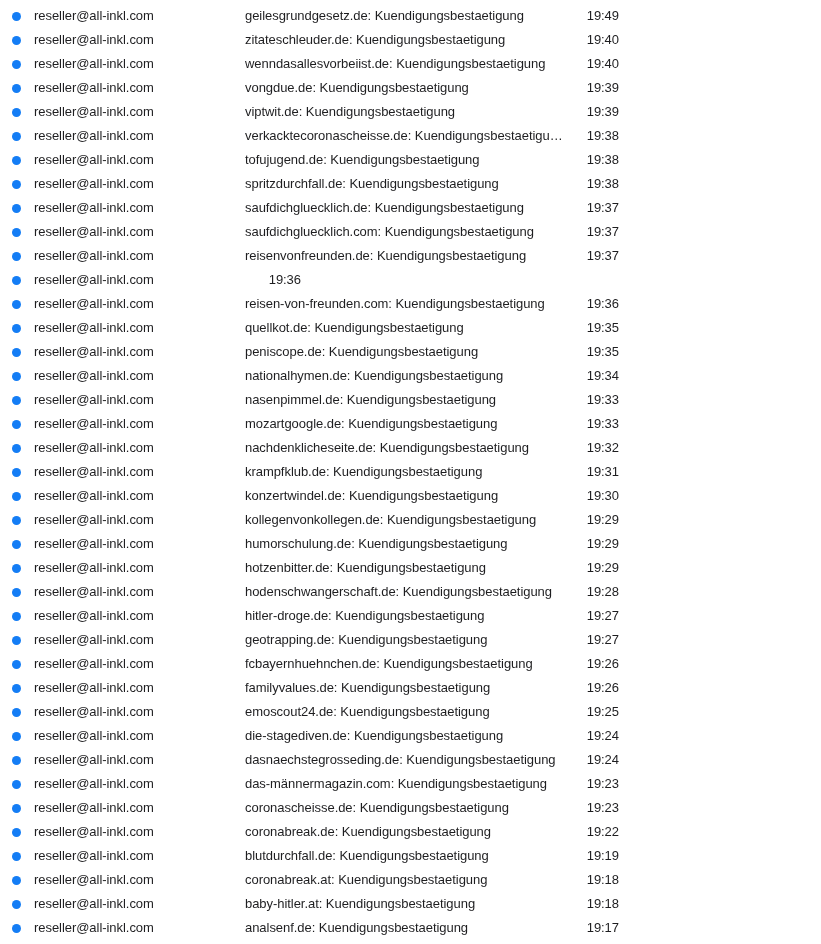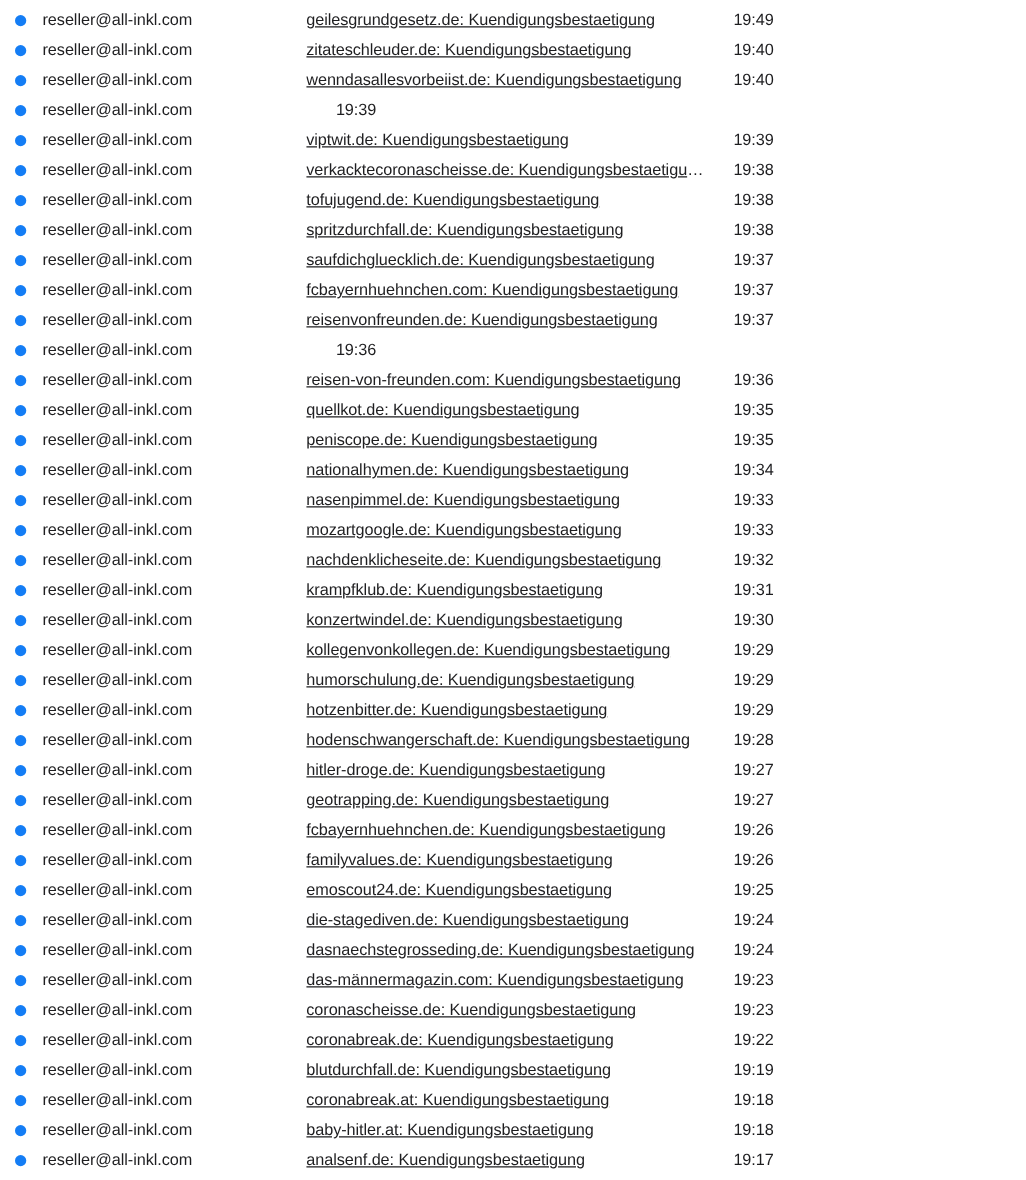--- a/index.html
+++ b/index.html
@@ -40,21 +40,20 @@
     margin-left: 13px;
     white-space: nowrap;
     overflow: hidden;
     text-overflow: ellipsis;
   }
   .subject-cell {
     flex: 1 1 auto;
     white-space: nowrap;
     overflow: hidden;
     text-overflow: ellipsis;
-    text-decoration: underline;
   }
   .time-cell {
     flex: 0 0 auto;
     min-width: 48px;
     text-align: right;
     margin-right: 36px;
     margin-left: 8px;
     white-space: nowrap;
   }
 </style>
@@ -79,20 +78,21 @@
   <div class="mail-row">
     <span class="unread-dot" style="background: rgb(20, 125, 245);"></span>
     <span class="sender-cell">reseller@all-inkl.com</span>
     <span class="subject-cell">wenndasallesvorbeiist.de: Kuendigungsbestaetigung</span>
     <span class="time-cell">19:40</span>
   </div>
 
   <div class="mail-row">
     <span class="unread-dot" style="background: rgb(20, 125, 245);"></span>
     <span class="sender-cell">reseller@all-inkl.com</span>
+    <span class="subject-cell">vongdue.de: Kuendigungsbestaetigung</span>
     <span class="time-cell">19:39</span>
   </div>
 
   <div class="mail-row">
     <span class="unread-dot" style="background: rgb(20, 125, 245);"></span>
     <span class="sender-cell">reseller@all-inkl.com</span>
     <span class="subject-cell">viptwit.de: Kuendigungsbestaetigung</span>
     <span class="time-cell">19:39</span>
   </div>
 
@@ -120,21 +120,21 @@
   <div class="mail-row">
     <span class="unread-dot" style="background: rgb(20, 125, 245);"></span>
     <span class="sender-cell">reseller@all-inkl.com</span>
     <span class="subject-cell">saufdichgluecklich.de: Kuendigungsbestaetigung</span>
     <span class="time-cell">19:37</span>
   </div>
 
   <div class="mail-row">
     <span class="unread-dot" style="background: rgb(20, 125, 245);"></span>
     <span class="sender-cell">reseller@all-inkl.com</span>
-    <span class="subject-cell">fcbayernhuehnchen.com: Kuendigungsbestaetigung</span>
+    <span class="subject-cell">saufdichgluecklich.com: Kuendigungsbestaetigung</span>
     <span class="time-cell">19:37</span>
   </div>
 
   <div class="mail-row">
     <span class="unread-dot" style="background: rgb(20, 125, 245);"></span>
     <span class="sender-cell">reseller@all-inkl.com</span>
     <span class="subject-cell">reisenvonfreunden.de: Kuendigungsbestaetigung</span>
     <span class="time-cell">19:37</span>
   </div>
 

